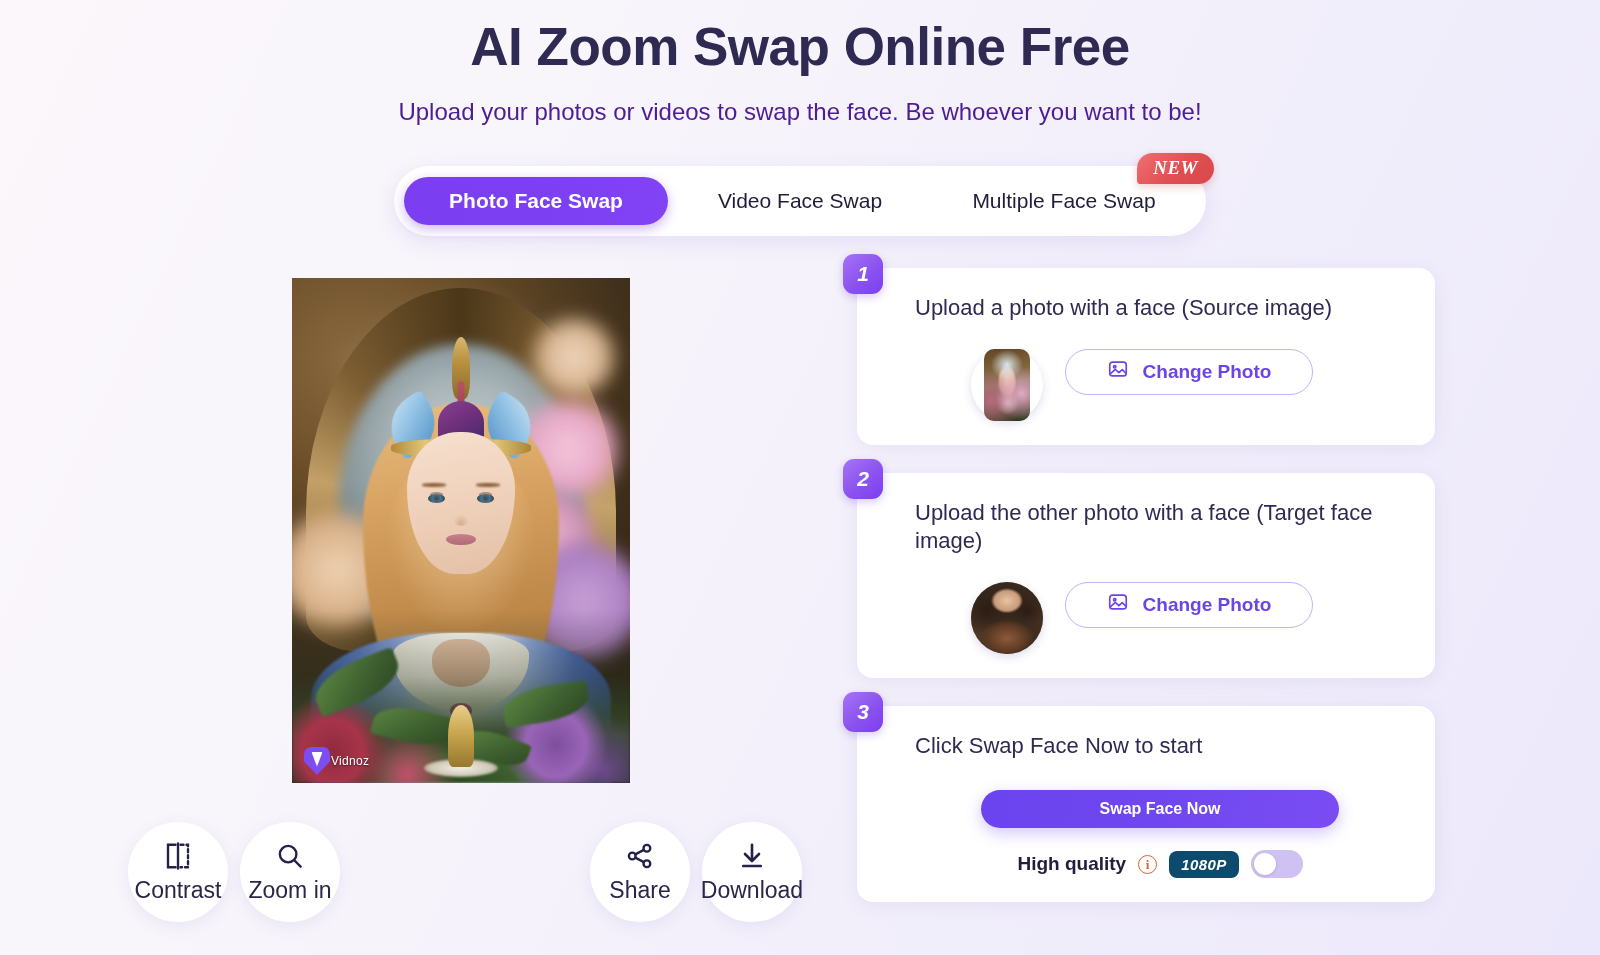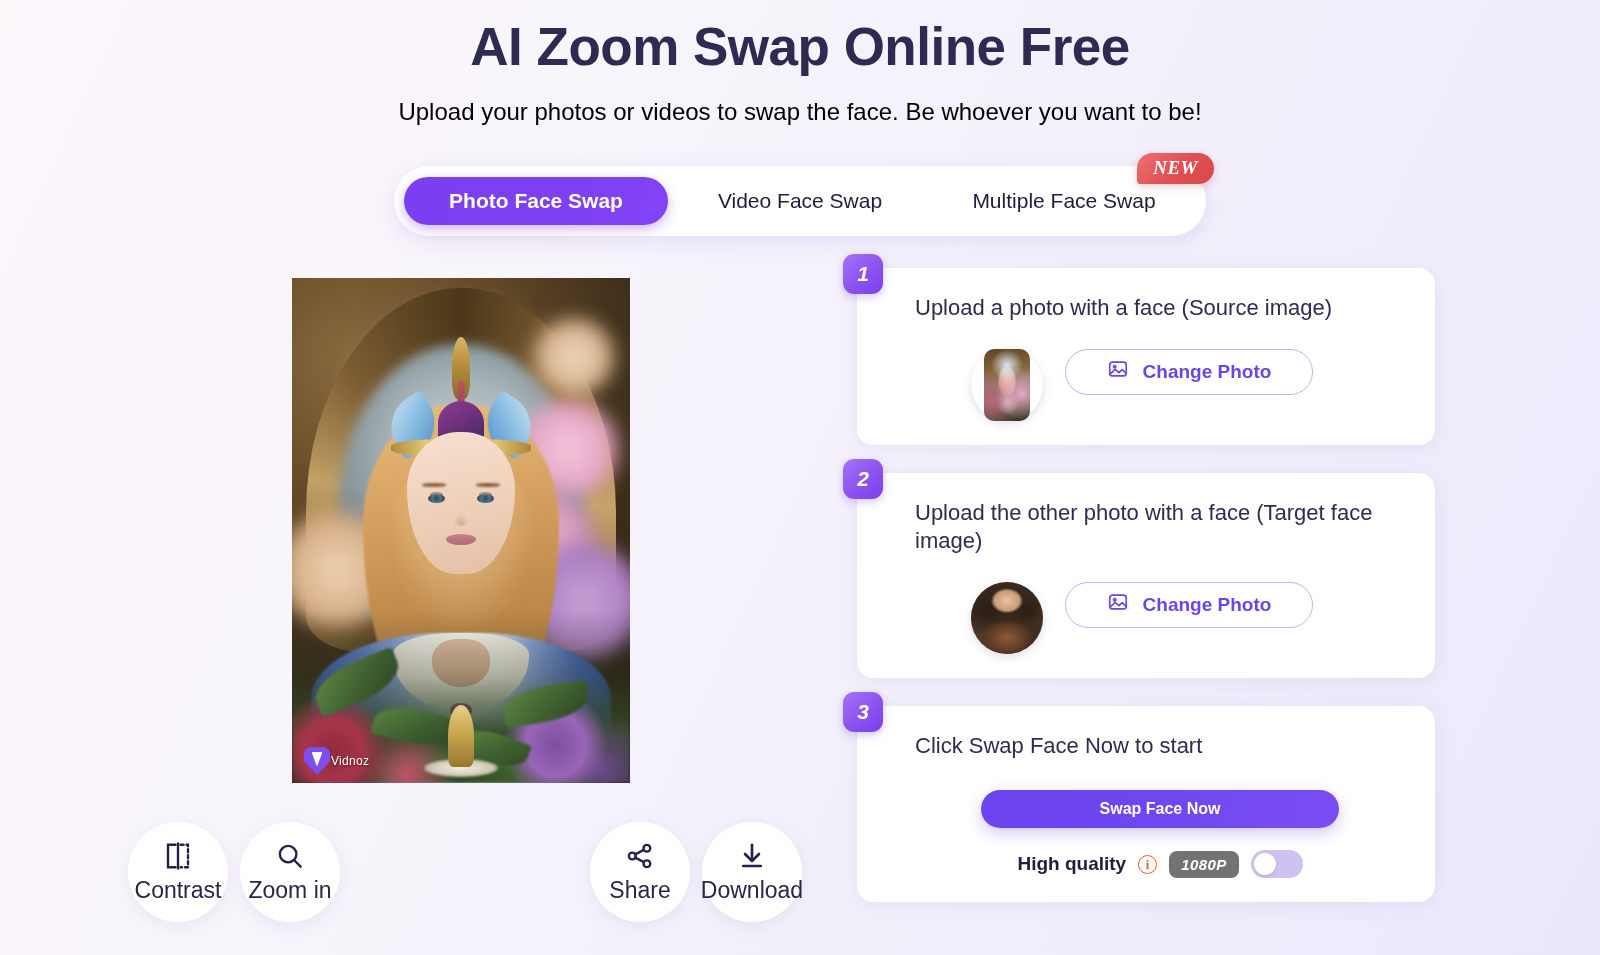--- a/index.html
+++ b/index.html
@@ -24,21 +24,21 @@
     font-weight: 800;
     letter-spacing: -0.5px;
     color: #2e2a52;
     padding-top: 18px;
     line-height: 1.1;
   }
 
   .page-subtitle {
     text-align: center;
     font-size: 24px;
-    color: #000000;
+    color: #4c1d95;
     margin-top: 22px;
     font-weight: 400;
   }
 
   
   .tabs-wrap {
     position: absolute;
     left: 50%;
     transform: translateX(-50%);
     top: 166px;
@@ -572,21 +572,21 @@
     border: 1.8px solid #e2622f;
     color: #e2622f;
     font-size: 13px;
     font-weight: 700;
     font-family: "Liberation Serif", serif;
     display: flex; align-items: center; justify-content: center;
     cursor: pointer;
     line-height: 1;
   }
   .res-badge {
-    background: #737373;
+    background: #0c4a6e;
     color: #ffffff;
     font-size: 15px;
     font-weight: 700;
     font-style: italic;
     padding: 5px 12px;
     border-radius: 8px;
     letter-spacing: 0.4px;
   }
   .toggle {
     width: 52px;

